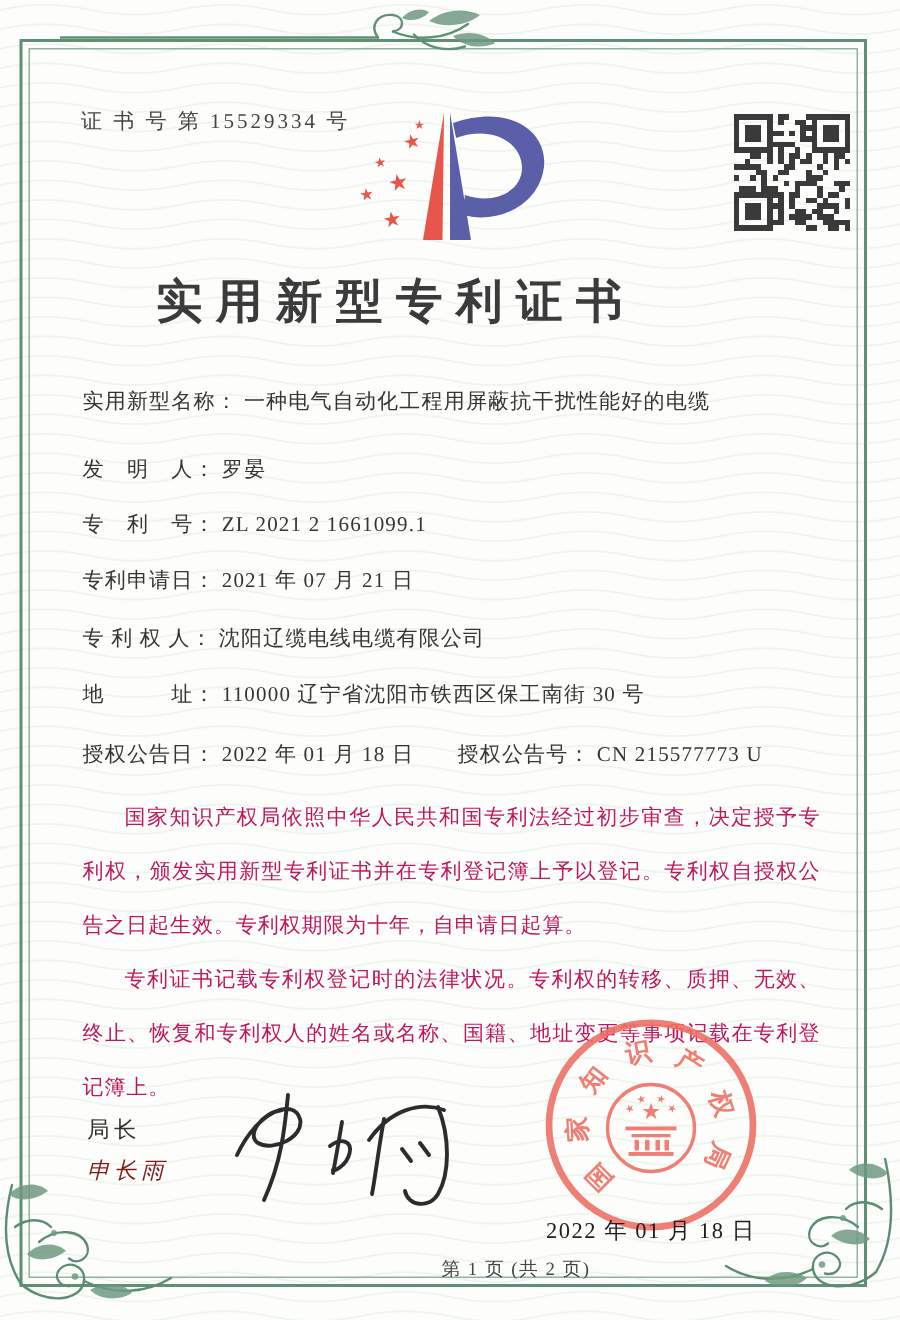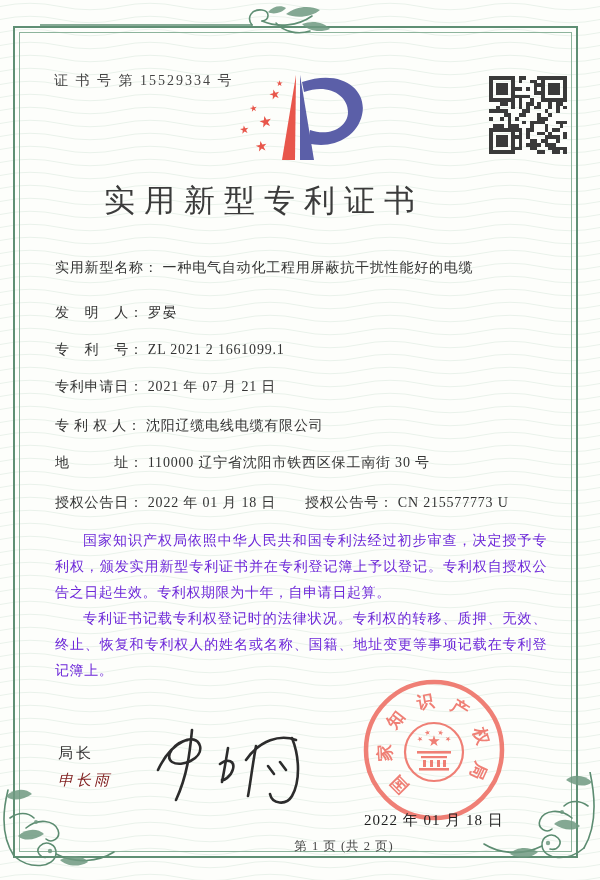--- a/index.html
+++ b/index.html
@@ -10,26 +10,26 @@
   }
   .abs{position:absolute;}
   svg{display:block;}
   
   .frame-outer{position:absolute;left:13px;top:26px;width:565px;height:832px;
     border:2.5px solid #5f8f74;box-sizing:border-box;}
   .frame-inner{position:absolute;left:19px;top:32px;width:553px;height:820px;
     border:1px solid #8db49c;box-sizing:border-box;}
   .cert-no{position:absolute;left:54px;top:72px;font-size:14px;letter-spacing:2px;color:#444;}
   .title{position:absolute;left:0;top:180px;width:528px;margin:0;text-align:center;
-    font-size:31px;font-weight:400;letter-spacing:9px;color:#3b3b3b;}
+    font-size:31px;font-weight:700;letter-spacing:9px;color:#3b3b3b;}
   .frow{position:absolute;left:55px;width:500px;font-size:14px;letter-spacing:.8px;color:#343434;white-space:nowrap;}
   .frow .lbl{margin-right:4px;}
   .frow .pair2{position:absolute;left:250px;top:0;}
-  .paras{position:absolute;left:55px;top:528px;width:492px;font-size:14px;line-height:26px;
-    color:#6d28d9;letter-spacing:.6px;}
+  .paras{position:absolute;left:55px;top:528px;width:492px;font-size:14px;line-height:36px;
+    color:#be185d;letter-spacing:.6px;}
   .paras p{margin:0;text-indent:2em;text-align:justify;}
   .sig-role{position:absolute;left:58px;top:744px;font-size:15px;letter-spacing:3px;color:#333;}
   .sig-name{position:absolute;left:58px;top:771px;font-size:15px;letter-spacing:3px;color:#7f1d1d;font-style:italic;}
   .seal-date{position:absolute;left:364px;top:811px;font-size:15px;letter-spacing:1px;color:#1e1e1e;z-index:6;}
   .footer{position:absolute;left:0;top:838px;width:600px;text-align:center;font-size:12.5px;
     letter-spacing:1px;color:#444;padding-left:44px;}
   .seal-wrap{position:absolute;left:360px;top:676px;z-index:5;opacity:.88;}
   .sig-wrap{position:absolute;left:142px;top:724px;z-index:4;}
   .logo-wrap{position:absolute;left:232px;top:70px;}
   .qr-wrap{position:absolute;left:489px;top:76px;}

